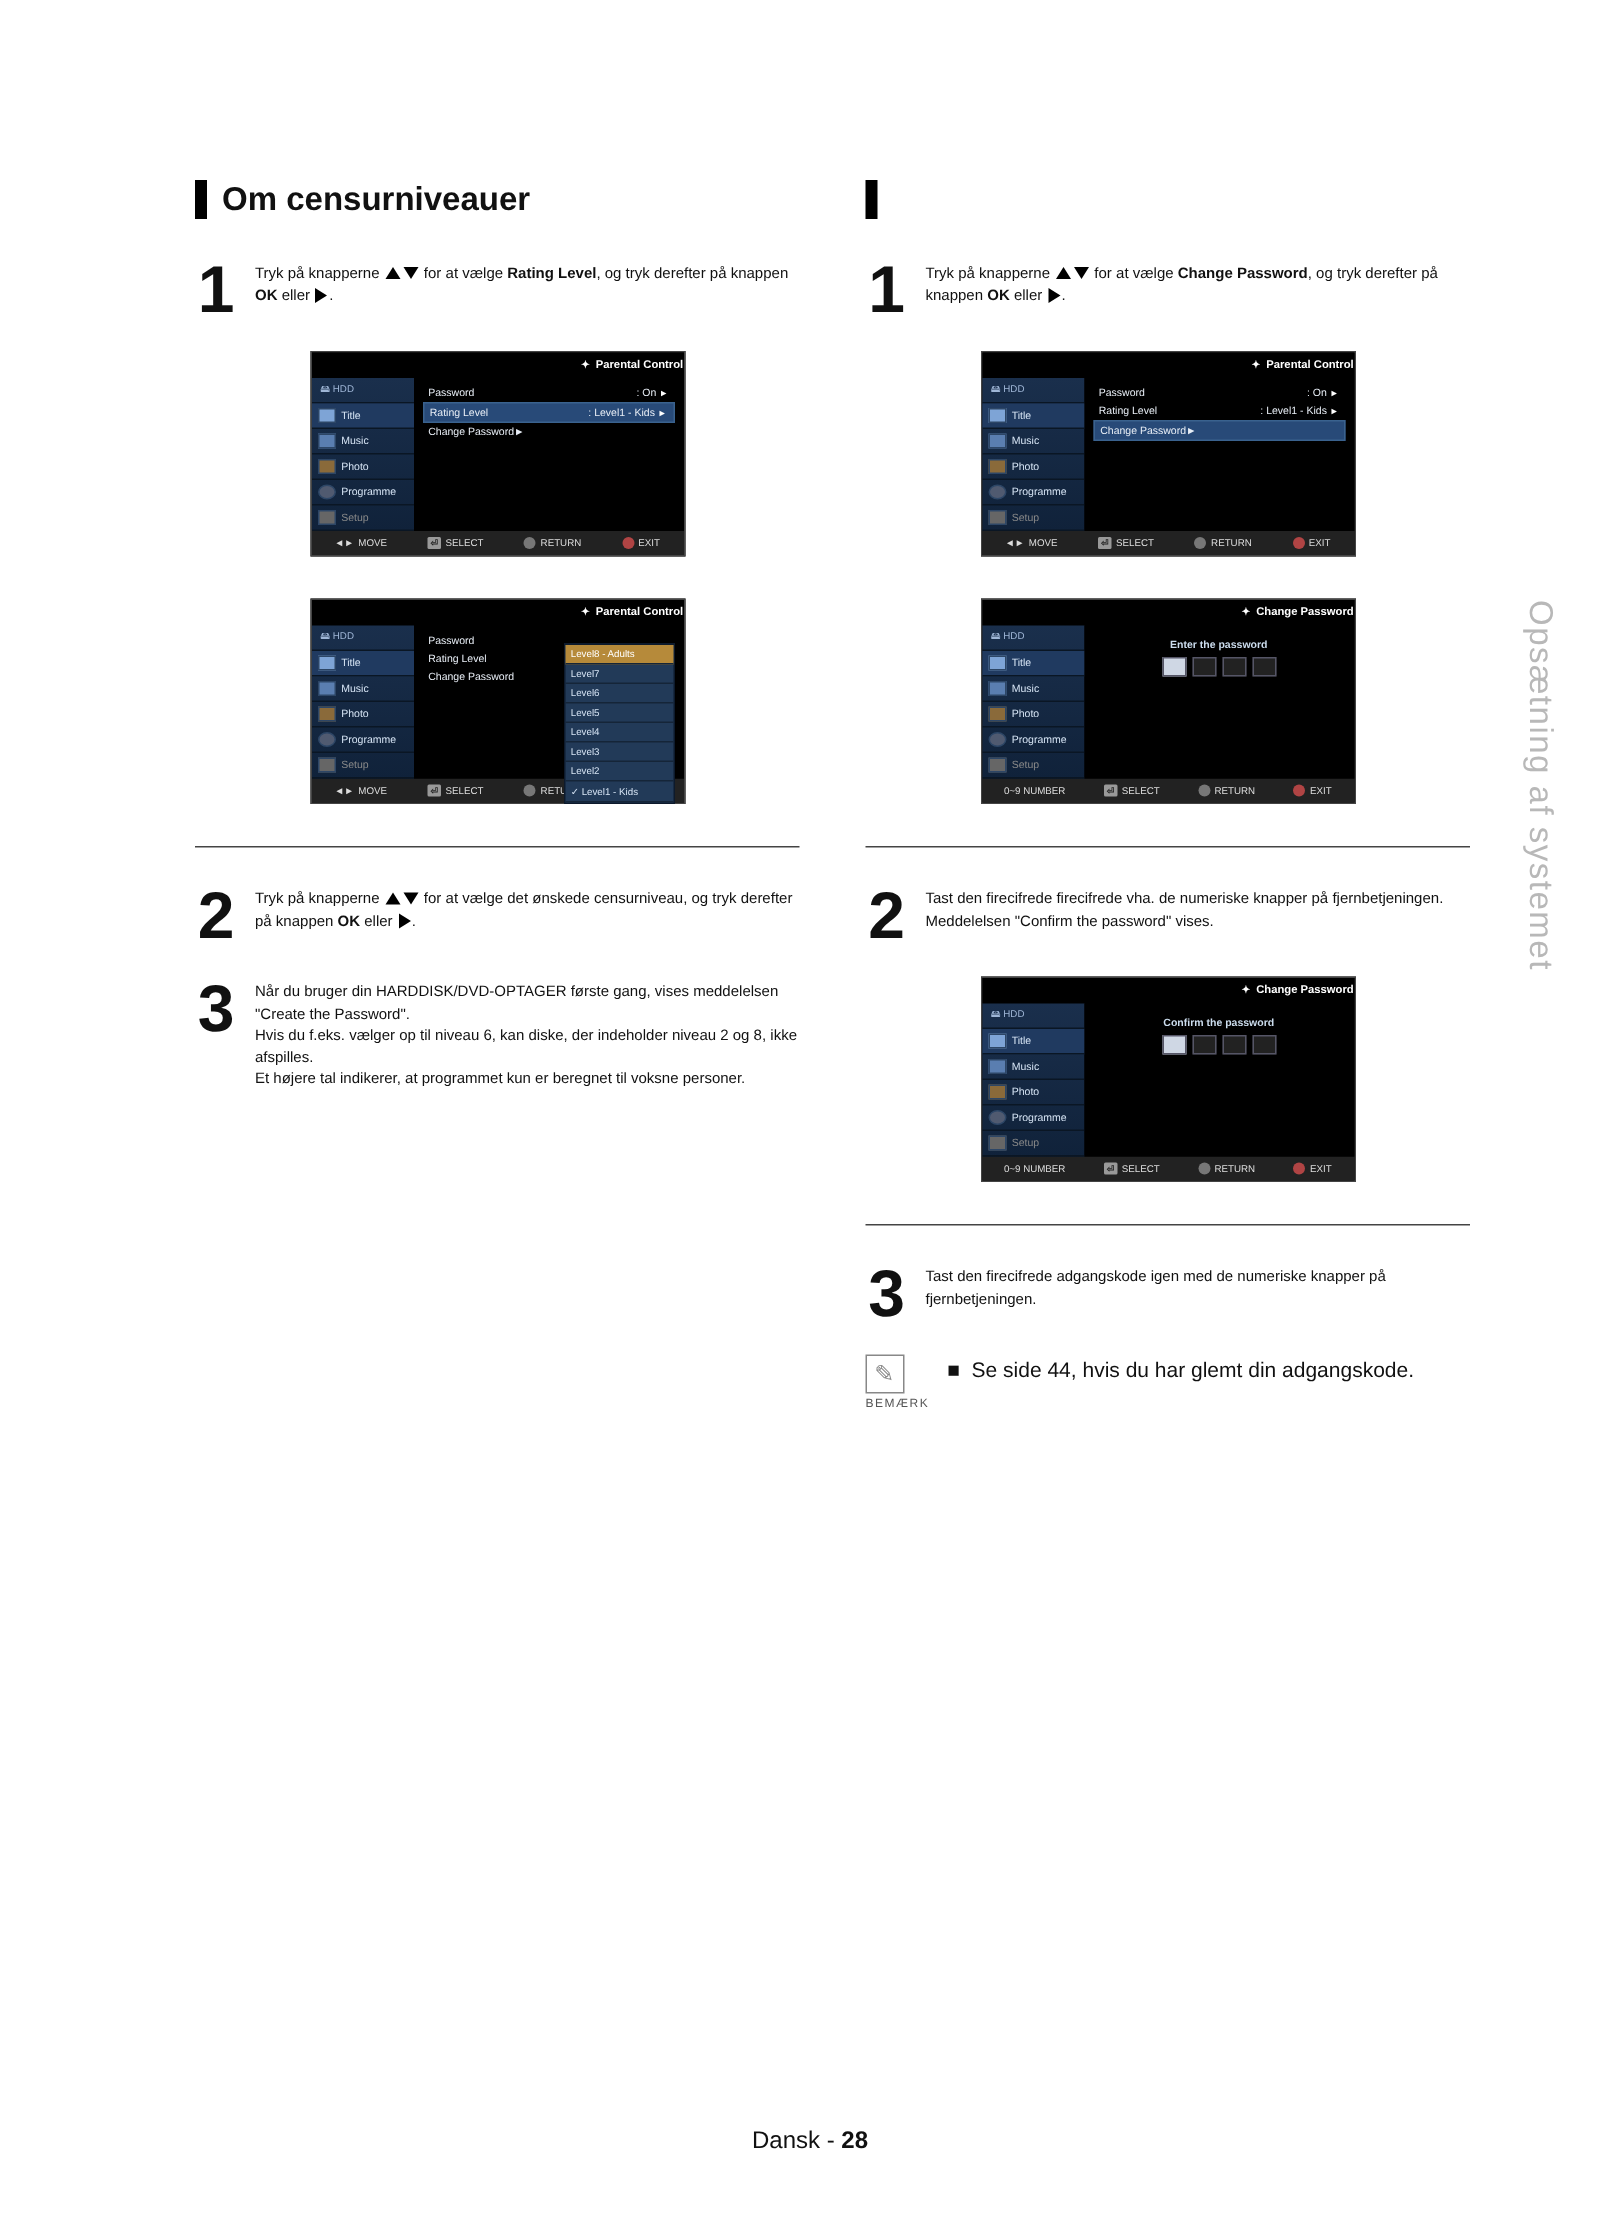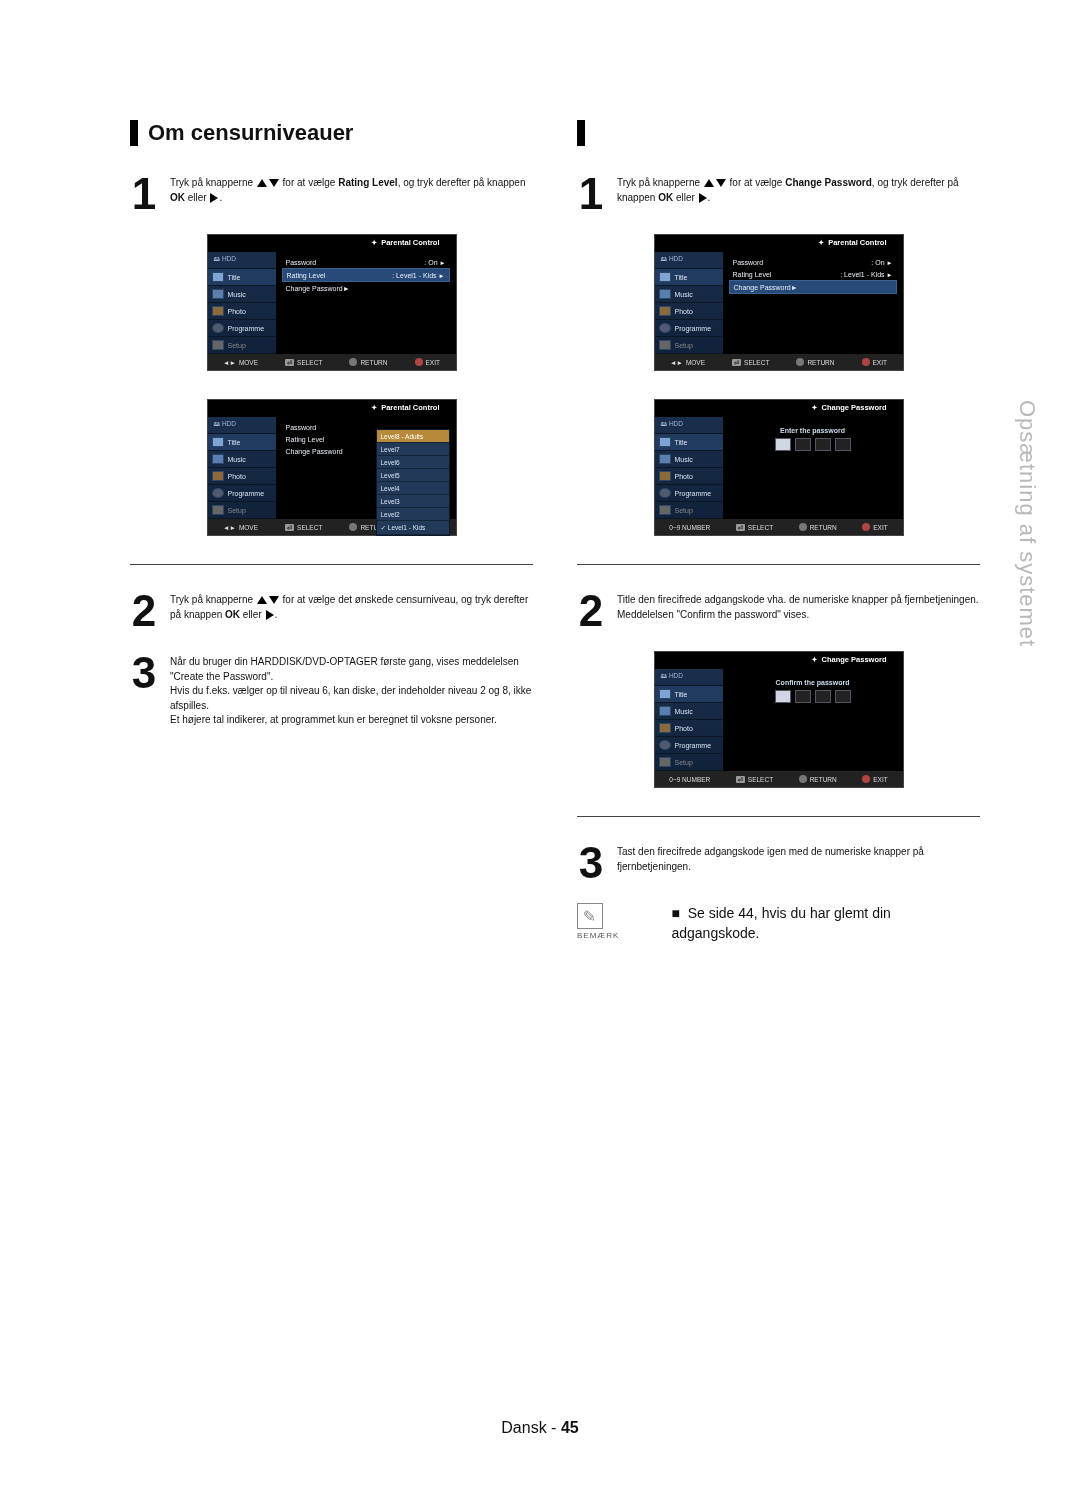--- a/index.html
+++ b/index.html
@@ -22,21 +22,21 @@
   .step-num { font-size: 44px; font-weight: bold; line-height: 1; margin-right: 12px; min-width: 28px; text-align: center; }
   .step-text { font-size: 10px; line-height: 1.45; padding-top: 4px; }
   .step-text b { font-weight: bold; }
   .tri-up, .tri-down, .tri-right { display: inline-block; vertical-align: middle; }
   .tri-up { width: 0; height: 0; border-left: 5px solid transparent; border-right: 5px solid transparent; border-bottom: 8px solid #000; margin: 0 1px; }
   .tri-down { width: 0; height: 0; border-left: 5px solid transparent; border-right: 5px solid transparent; border-top: 8px solid #000; margin: 0 1px; }
   .tri-right { width: 0; height: 0; border-top: 5px solid transparent; border-bottom: 5px solid transparent; border-left: 8px solid #000; margin: 0 1px; }
 
   
   .osd { width: 250px; margin: 14px auto 28px; border: 1px solid #444; font-size: 7px; color: #c8d6e8; background: #000; position: relative; }
-  .osd-header { background: #000; color: #fff; text-align: right; padding: 3px 16px 5px 0; font-weight: bold; font-size: 7.5px; }
+  .osd-header { background: #000; color: #fff; text-align: right; padding: 3px 0 5px 0; font-weight: bold; font-size: 7.5px; }
   .osd-header::before { content: "✦"; color: #fff; margin-right: 4px; font-size: 7px; }
   .osd-body { display: flex; }
   .osd-side { width: 68px; background: linear-gradient(#1a2f4c,#10223a); }
   .osd-side .grp { font-size: 6.5px; color: #9fb6d6; padding: 2px 6px 3px; border-bottom: 1px solid #0a1624; }
   .osd-side .row { display: flex; align-items: center; padding: 3px 4px; border-bottom: 1px solid #0a1624; }
   .osd-side .row.sel { background: #203a60; }
   .osd-side .row .ic { width: 12px; height: 10px; background: #4a6a9a; border: 1px solid #2d4666; margin-right: 4px; flex-shrink: 0; }
   .osd-side .row.title .ic { background: #7ea4d6; }
   .osd-side .row.music .ic { background: #5a7eb0; }
   .osd-side .row.photo .ic { background: #8a6a3a; }
@@ -60,21 +60,21 @@
   .pw-prompt { text-align: center; color: #cde; font-size: 7px; margin: 6px 0 4px; font-weight: bold; }
   .pw-boxes { display: flex; justify-content: center; gap: 4px; margin-bottom: 8px; }
   .pw-boxes span { width: 16px; height: 13px; border: 1px solid #556; background: #222; }
   .pw-boxes span.on { background: #cfd7e4; }
 
   hr.divider { border: none; border-top: 1px solid #444; margin: 18px 0 24px; }
 
   .note-row { display: flex; align-items: flex-start; gap: 12px; margin-top: 16px; }
   .note-ico-wrap { text-align: center; font-size: 8px; color: #555; letter-spacing: 1px; }
   .note-ico { width: 26px; height: 26px; border: 1px solid #888; display: flex; align-items: center; justify-content: center; color: #888; font-size: 16px; margin-bottom: 2px; }
-  .note-text { font-size: 14px; line-height: 1.45; margin-left: 40px; }
+  .note-text { font-size: 14px; line-height: 1.45; }
 
   .side-label {
     position: absolute;
     right: 40px;
     top: 400px;
     writing-mode: vertical-rl;
     font-size: 22px;
     color: #b8b8b8;
     letter-spacing: 1px;
   }
@@ -373,21 +373,21 @@
             <span class="kc r"></span>
             <span>EXIT</span>
           </span>
       </div>
     </div>
 
     <hr class="divider">
 
     <div class="step">
       <div class="step-num">2</div>
-      <div class="step-text">Title den firecifrede adgangskode vha. de numeriske knapper på fjernbetjeningen. Meddelelsen "Confirm the password" vises.</div>
+      <div class="step-text">Tast den firecifrede firecifrede vha. de numeriske knapper på fjernbetjeningen. Meddelelsen "Confirm the password" vises.</div>
     </div>
 
     <div class="osd">
       <div class="osd-header">Change Password</div>
       <div class="osd-body">
         <div class="osd-side">
           <div class="grp">🖴 <span>HDD</span></div>
           <div class="row title sel">
               <span class="ic"></span>
               <span class="lab">Title</span>
@@ -453,14 +453,14 @@
       <div class="note-text">
         <span>■</span>
         &nbsp;<span>Se side 44, hvis du har glemt din adgangskode.</span>
       </div>
     </div>
 
   </div>
 </div>
 
 <div class="footer">
-  <span>Dansk</span><span> - </span><b>45</b>
+  <span>Dansk</span><span> - </span><b>28</b>
 </div>
 
 </body></html>

